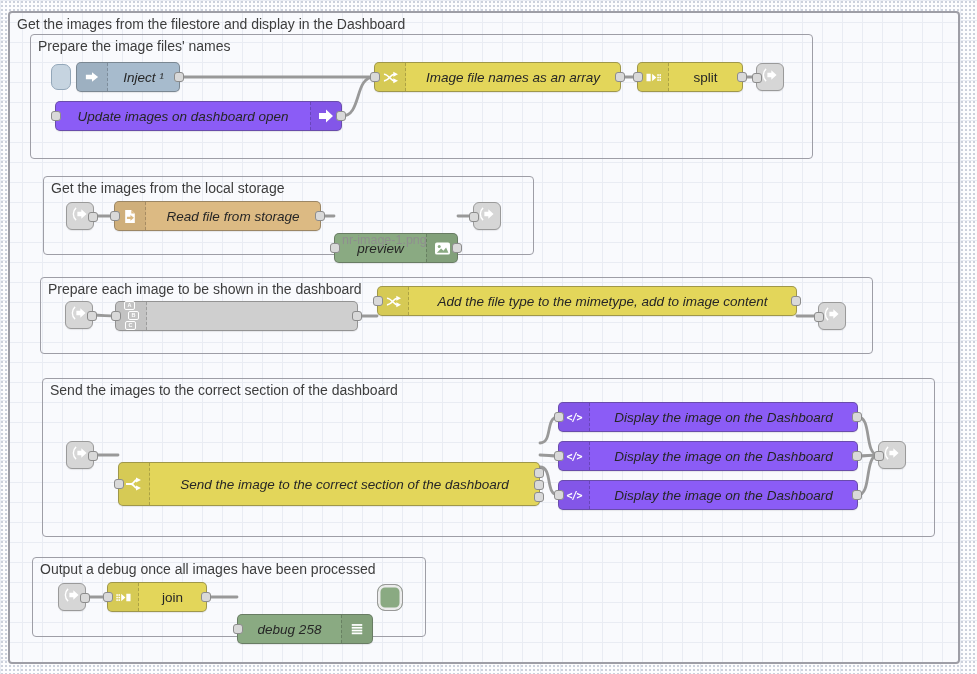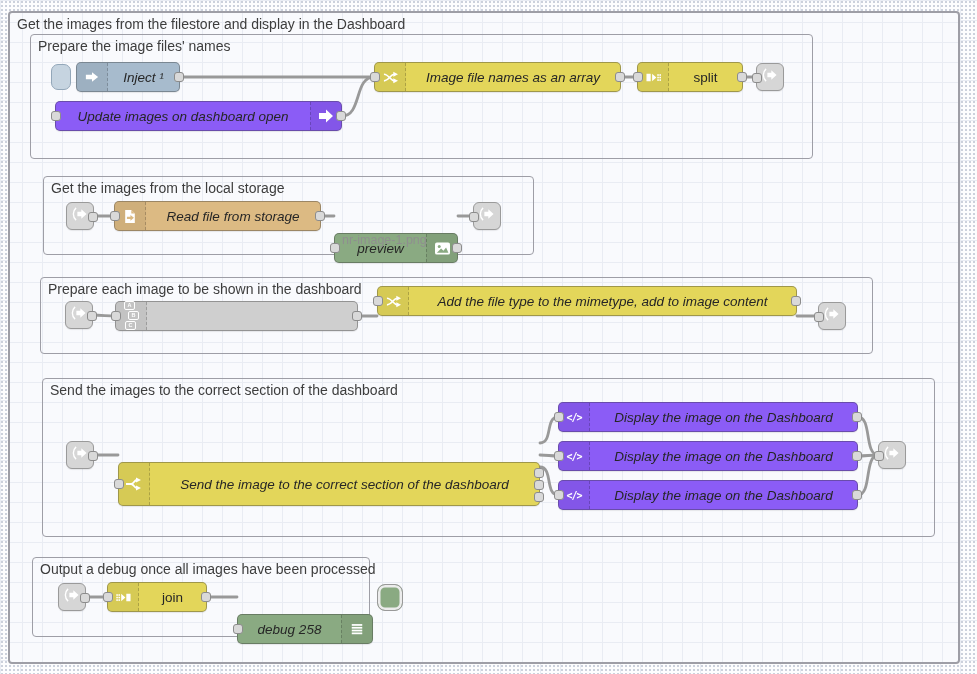--- a/index.html
+++ b/index.html
@@ -104,21 +104,21 @@
 </div>
 
 <div class="group" style="left:40px;top:277px;width:833px;height:77px;">
   <span class="group-label">Prepare each image to be shown in the dashboard</span>
 </div>
 
 <div class="group" style="left:42px;top:378px;width:893px;height:159px;">
   <span class="group-label">Send the images to the correct section of the dashboard</span>
 </div>
 
-<div class="group" style="left:32px;top:557px;width:338px;height:80px;">
+<div class="group" style="left:32px;top:557px;width:394px;height:80px;">
   <span class="group-label">Output a debug once all images have been processed</span>
 </div>
 
 <svg class="wires" width="977" height="674">
   <path class="wire" d="M180 77 C245 77 310 77 374 77"></path>
   <path class="wire" d="M342 116 C362 116 354 77 374 77"></path>
   <path class="wire" d="M621 77 C627 77 631 77 637 77"></path>
   <path class="wire" d="M743 77 C748 77 751 77 756 77"></path>
   <path class="wire" d="M94 216 C101 216 107 216 114 216"></path>
   <path class="wire" d="M321 216 C326 216 329 216 334 216"></path>

